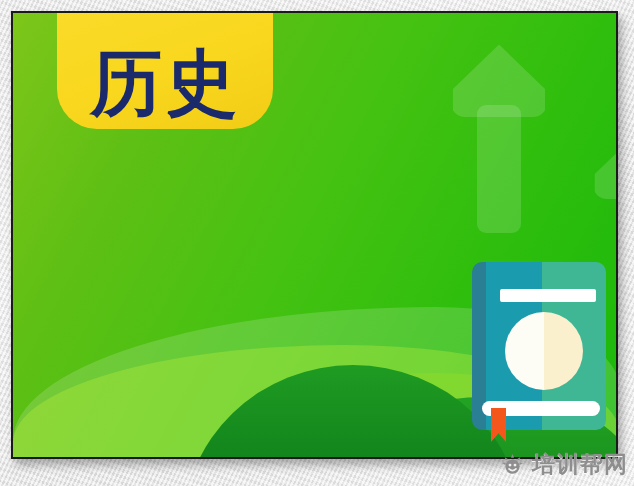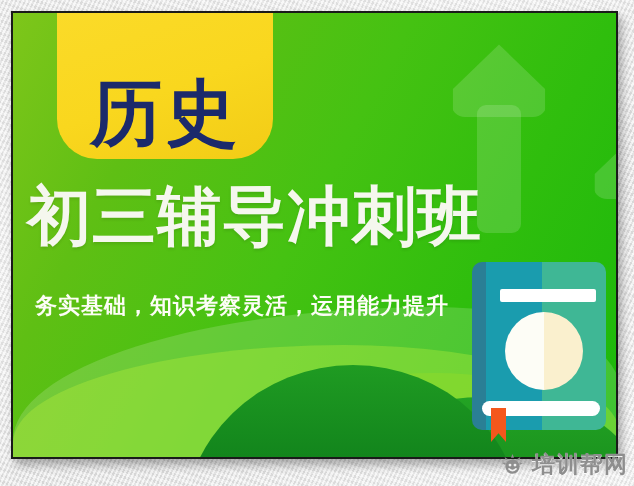--- a/index.html
+++ b/index.html
@@ -123,21 +123,21 @@
     left: 300px; bottom: -90px;
     width: 330px; height: 150px;
     background: linear-gradient(180deg,#23a324 0%, #108017 100%);
     border-radius: 52% 40% 0 0 / 80% 66% 0 0;
   }
 
   
   #subject-badge {
     position: absolute;
     left: 44px; top: -14px;
-    width: 216px; height: 160px;
+    width: 216px; height: 130px;
     background: linear-gradient(160deg,#fbdb2a 0%,#f9d71e 55%,#f2cc16 100%);
     border-radius: 10px 10px 40px 40px;
     display: flex;
     align-items: flex-end;
     justify-content: center;
     padding-bottom: 10px;
   }
   #subject-label {
     font-size: 72px;
     font-weight: 700;
@@ -284,23 +284,21 @@
     <div class="wave" id="wave-light"></div>
     <div class="wave" id="wave-mid"></div>
     <div id="platform"></div>
     <div id="hill-dark2"></div>
     <div id="hill-dark"></div>
 
     <div id="subject-badge">
       <span id="subject-label">历史</span>
     </div>
 
-    <div id="headline">初三辅导冲刺班</div>
-
-    <div id="subtitle">务实基础，知识考察灵活，运用能力提升</div>
+
 
 
     <div id="book">
       <div id="book-spine"></div>
       <div id="book-cover-left"></div>
       <div id="book-cover-right"></div>
       <div id="book-bar-top"></div>
       <div id="book-emblem"></div>
       <div id="book-bar-bottom"></div>
       <div id="book-ribbon"></div>

